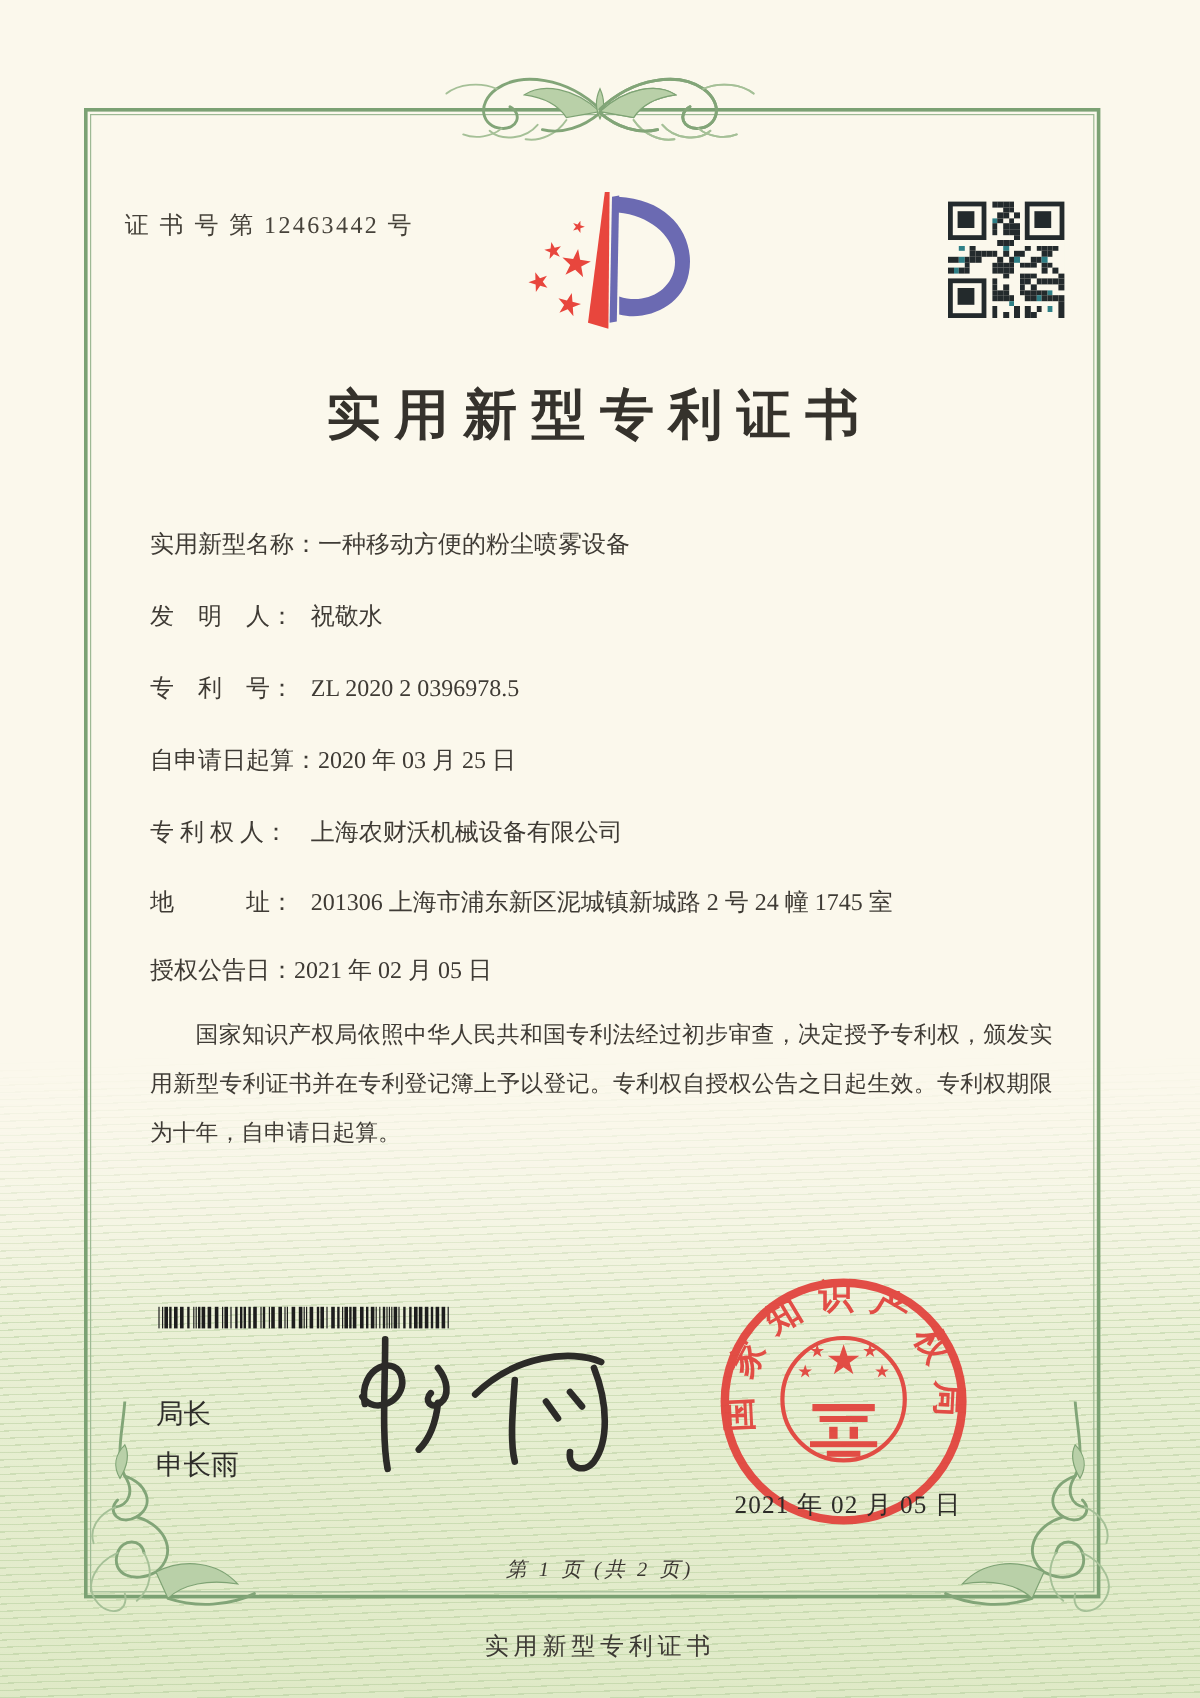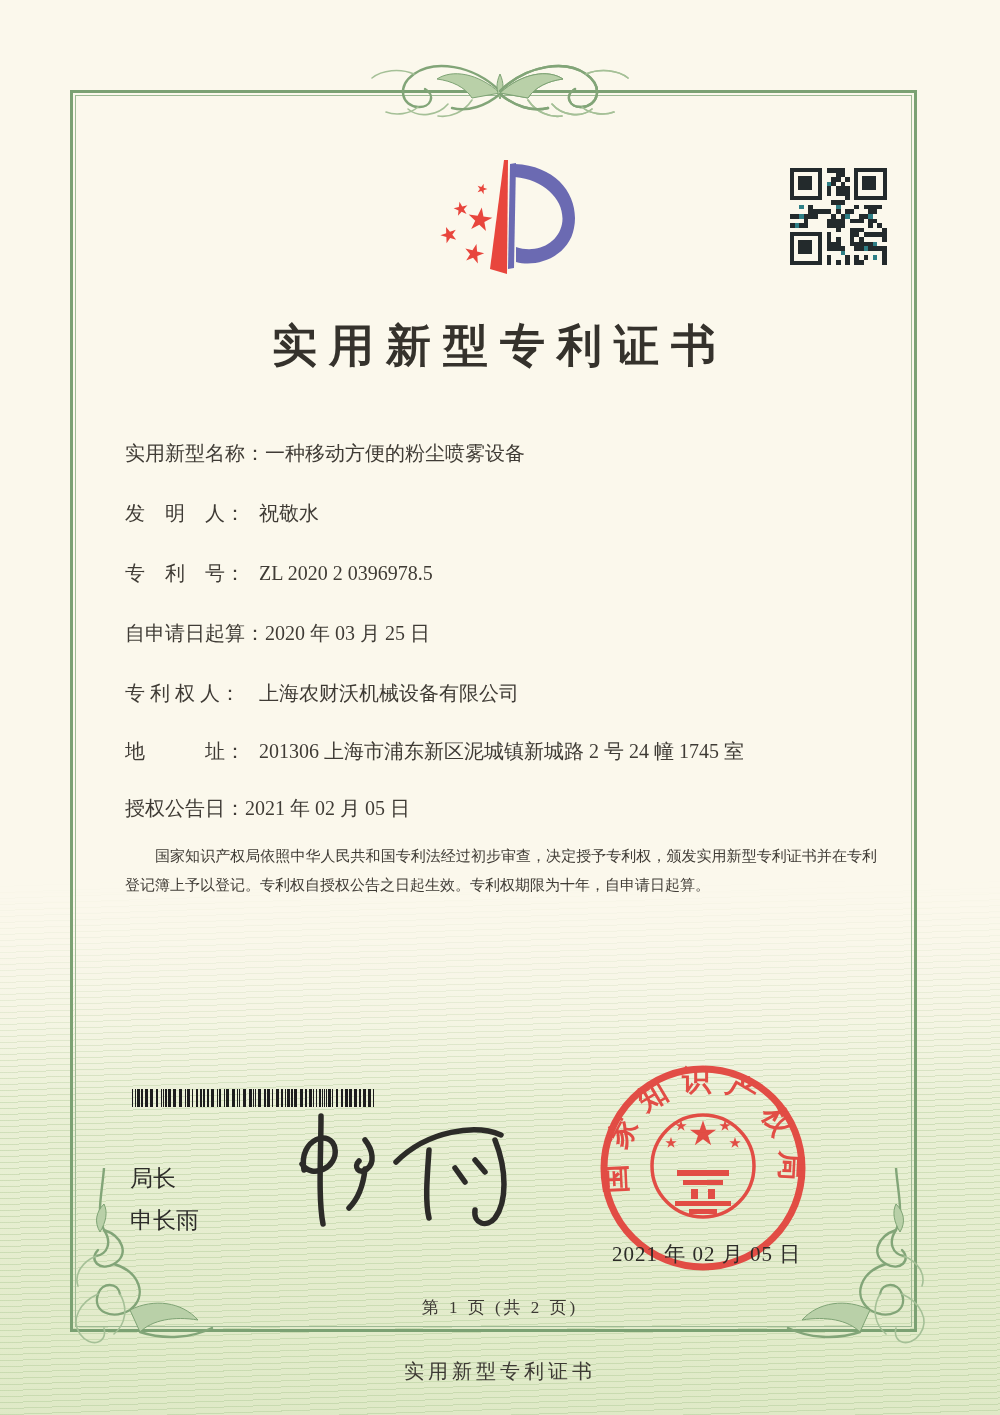--- a/index.html
+++ b/index.html
@@ -22,28 +22,28 @@
   .cert-no{position:absolute;left:104px;top:174px;font-size:20px;letter-spacing:2px;color:#46423a;}
   .logo{position:absolute;left:424px;top:156px;width:156px;height:132px;}
   .qr{position:absolute;left:790px;top:168px;width:97px;height:97px;background:#fbf8ec;}
   .title{position:absolute;left:0;width:1000px;top:316px;text-align:center;font-size:45px;font-weight:bold;letter-spacing:12px;color:#35322c;}
   .rows{position:absolute;left:125px;top:440px;width:760px;font-size:20px;}
   .row{position:absolute;left:0;white-space:nowrap;}
   .row .lab{display:inline-block;min-width:134px;}
   .r0{top:0px}.r1{top:60px}.r2{top:120px}.r3{top:180px}.r4{top:240px}.r5{top:298px}
   .grant{position:absolute;left:125px;top:795px;width:760px;font-size:20px;white-space:nowrap;}
   .grant .col2{position:absolute;left:368px;top:0;}
-  .paras{position:absolute;left:125px;top:842px;width:752px;font-size:15px;line-height:29px;text-align:justify;}
+  .paras{position:absolute;left:125px;top:842px;width:752px;font-size:19px;line-height:41px;text-align:justify;}
   .paras p{margin:0;text-indent:2em;}
   .barcode{position:absolute;left:132px;top:1089px;width:246px;height:18px;}
   .director{position:absolute;left:130px;top:1157px;font-family:"Liberation Sans","DejaVu Sans",sans-serif;font-size:23px;color:#2e2d2a;line-height:42px;}
   .sig{position:absolute;left:268px;top:1104px;width:252px;height:126px;}
   .seal{position:absolute;left:595px;top:1060px;width:216px;height:216px;opacity:.93;}
   .seal-date{position:absolute;left:612px;top:1240px;font-size:21px;color:#2c2b28;letter-spacing:1px;}
-  .page-ind{position:absolute;left:0;width:1000px;top:1296px;text-align:center;font-size:17px;letter-spacing:3px;color:#3c3933;}
+  .page-ind{position:absolute;left:0;width:1000px;top:1296px;text-align:center;font-size:17px;letter-spacing:3px;color:#3c3933;font-style:italic;}
   .back-note{position:absolute;left:0;width:1000px;top:1358px;text-align:center;font-size:20px;letter-spacing:4px;color:#3c3933;}
   .gstroke{fill:none;stroke:#82a578;stroke-width:2.4;stroke-linecap:round;}
   .gstroke2{fill:none;stroke:#a5c097;stroke-width:1.6;stroke-linecap:round;}
   .gleaf{fill:#b9d0a8;stroke:#7ea374;stroke-width:1;}
 </style>
 </head>
 <body>
 
 <div class="page">
 
@@ -84,20 +84,21 @@
     <path class="gstroke" d="M62,0 C60,26 54,46 62,62 C70,74 66,86 54,88"></path>
     <path class="gstroke" d="M62,62 C80,68 88,86 72,96 C58,104 46,92 56,82"></path>
     <path class="gstroke" d="M72,96 C98,104 106,128 88,142 C70,152 50,144 56,126 C60,114 76,114 78,126"></path>
     <path class="gleaf" d="M88,142 C112,130 140,134 156,152 C132,148 110,152 98,164 Z"></path>
     <path class="gstroke" d="M98,164 C122,172 150,170 170,160"></path>
     <path class="gstroke2" d="M56,126 C38,134 28,152 38,166 C48,180 66,176 62,160"></path>
     <path class="gstroke2" d="M54,88 C40,94 32,106 36,118 M78,126 C86,140 84,156 72,166"></path>
     <path class="gleaf" d="M62,36 C54,44 52,54 58,64 C64,54 66,44 62,36 Z"></path>
   </svg>
 
+  <div class="cert-no">证 书 号 第 12463442 号</div>
 
   <svg class="logo" viewBox="0 0 156 132">
     <defs>
       <path id="st" d="M0,-12 L2.8,-3.7 L11.4,-3.7 L4.4,1.4 L7.1,9.7 L0,4.6 L-7.1,9.7 L-4.4,1.4 L-11.4,-3.7 L-2.8,-3.7 Z"></path>
     </defs>
     <path d="M91,8 C135,10 156,42 150,72 C145,100 114,112 92,106 L92,91 C112,98 134,88 138,68 C142,46 122,24 91,21 Z" fill="#6b6ab2"></path>
     <polygon points="86,8 92,7 90,112 84,113" fill="#6b6ab2"></polygon>
     <polygon points="80,4 84,4 83,118 66,113" fill="#e8463d"></polygon>
     <g fill="#e8463d">
       <use href="#st" transform="translate(58,33) scale(0.45) rotate(18)"></use>

